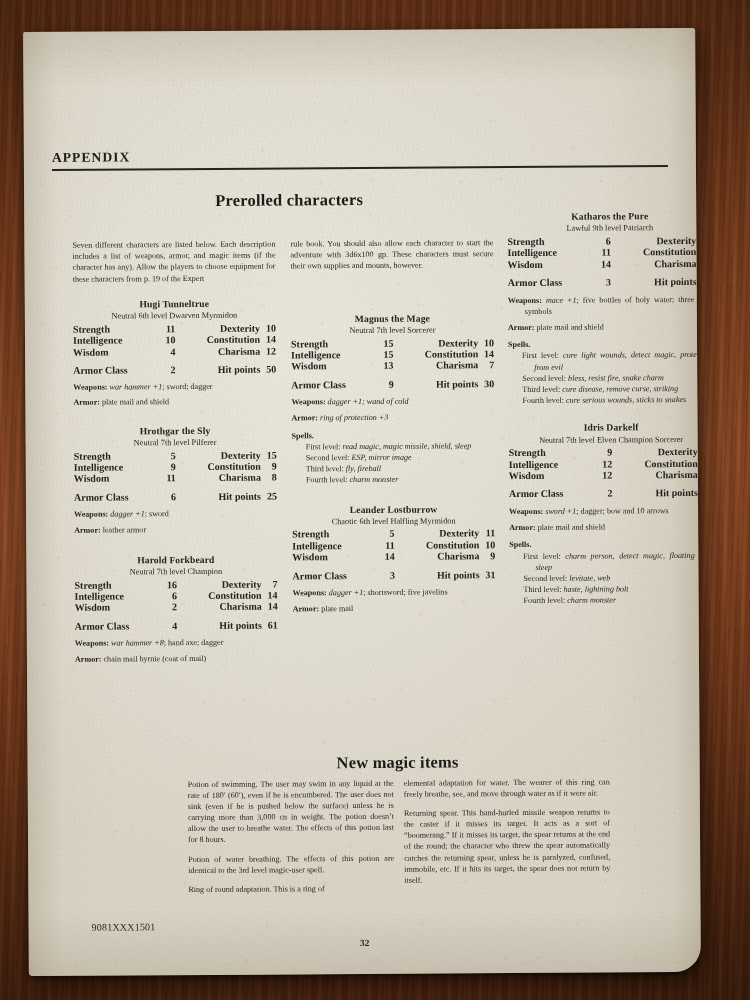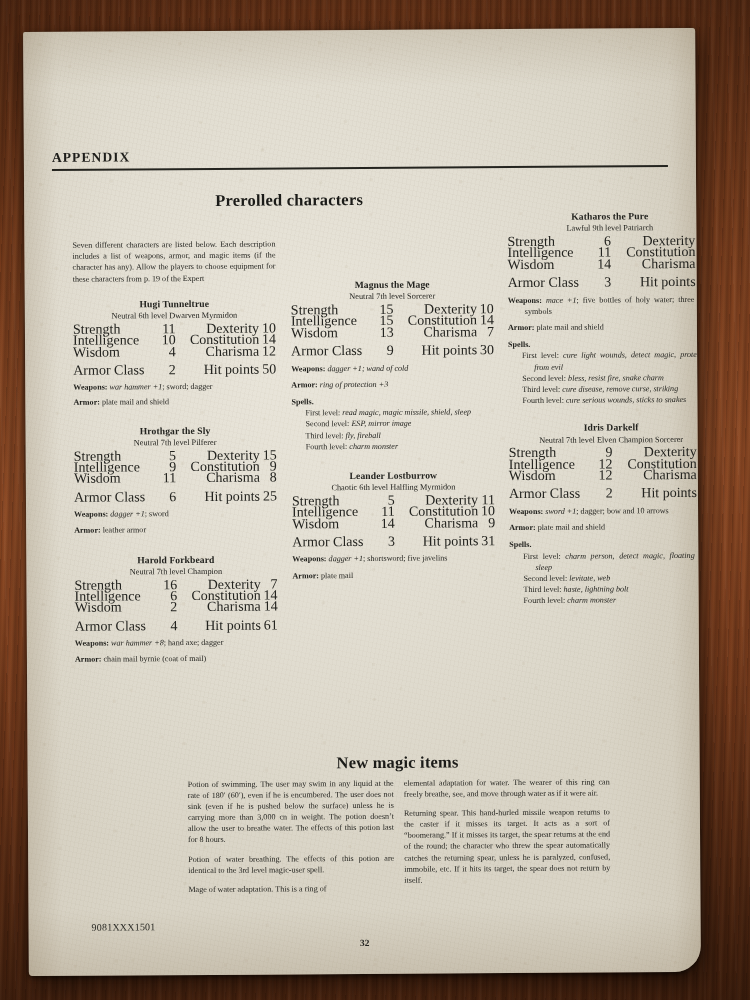--- a/index.html
+++ b/index.html
@@ -156,22 +156,23 @@
   }
   .char-sub {
     text-align: center;
     font-size: 8.3px;
     margin-bottom: 1.5px;
   }
 
   table.stats {
     width: 100%;
     border-collapse: collapse;
-    font-size: 14px;
+    font-size: 10px;
     line-height: 11.4px;
+    font-weight: bold;
   }
   table.stats td { padding: 0; vertical-align: baseline; }
   td.lbl  { text-align: left;  white-space: nowrap; }
   td.val  { text-align: right; padding-right: 8px; white-space: nowrap; }
   td.lbl2 { text-align: right;  white-space: nowrap; padding-left: 2px; }
   td.val2 { text-align: right; white-space: nowrap; }
   tr.ac-row td { padding-top: 7px; }
 
   .kv { margin-top: 6px; text-align: justify; text-indent: 0; }
   .kv .k { font-weight: bold; }
@@ -362,20 +363,21 @@
           </span>
         </div>
         <div class="kv" style="margin-top:5px;">
           <span class="k">Armor:</span>
           <span>chain mail byrnie (coat of mail)</span>
         </div>
       </div>
     </div>
 
     <div class="col" id="col-mid">
+      <p class="intro-p">rule book. You should also allow each character to start the adventure with 3d6x100 gp. These characters must secure their own supplies and mounts, however.</p>
 
       <div class="char-block" style="margin-top:41px;">
         <div class="char-name">Magnus the Mage</div>
         <div class="char-sub">Neutral 7th level Sorcerer</div>
         <table class="stats">
           <tbody>
               <tr>
             <td class="lbl">Strength</td>
             <td class="val">15</td>
             <td class="lbl2">Dexterity</td>
@@ -594,21 +596,21 @@
           <span class="it">charm monster</span>
         </div>
       </div>
     </div>
 
     <div class="section-title" id="magic-title">New magic items</div>
 
     <div class="mcol" id="mcol-left">
       <p class="mitem"><span class="iname">Potion of swimming.</span><span> The user may swim in any liquid at the rate of 180′ (60′), even if he is encumbered. The user does not sink (even if he is pushed below the surface) unless he is carrying more than 3,000 cn in weight. The potion doesn’t allow the user to breathe water. The effects of this potion last for 8 hours.</span></p>
       <p class="mitem"><span class="iname">Potion of water breathing.</span><span> The effects of this potion are identical to the 3rd level magic-user spell.</span></p>
-      <p class="mitem"><span class="iname">Mage of water adaptation.</span><span> This is a ring of </span></p>
+      <p class="mitem"><span class="iname">Ring of round adaptation.</span><span> This is a ring of </span></p>
     </div>
 
     <div class="mcol" id="mcol-right">
         <p class="mitem">elemental adaptation for water. The wearer of this ring can freely breathe, see, and move through water as if it were air.</p>
       <p class="mitem" style="margin-top: 8px;"><span class="iname">Returning spear.</span><span> This hand-hurled missile weapon returns to the caster if it misses its target. It acts as a sort of “boomerang.” If it misses its target, the spear returns at the end of the round; the character who threw the spear automatically catches the returning spear, unless he is paralyzed, confused, immobile, etc. If it hits its target, the spear does not return by itself.</span></p>
     </div>
 
     <div id="prodcode">9081XXX1501</div>
     <div id="pagenum">32</div>
 

